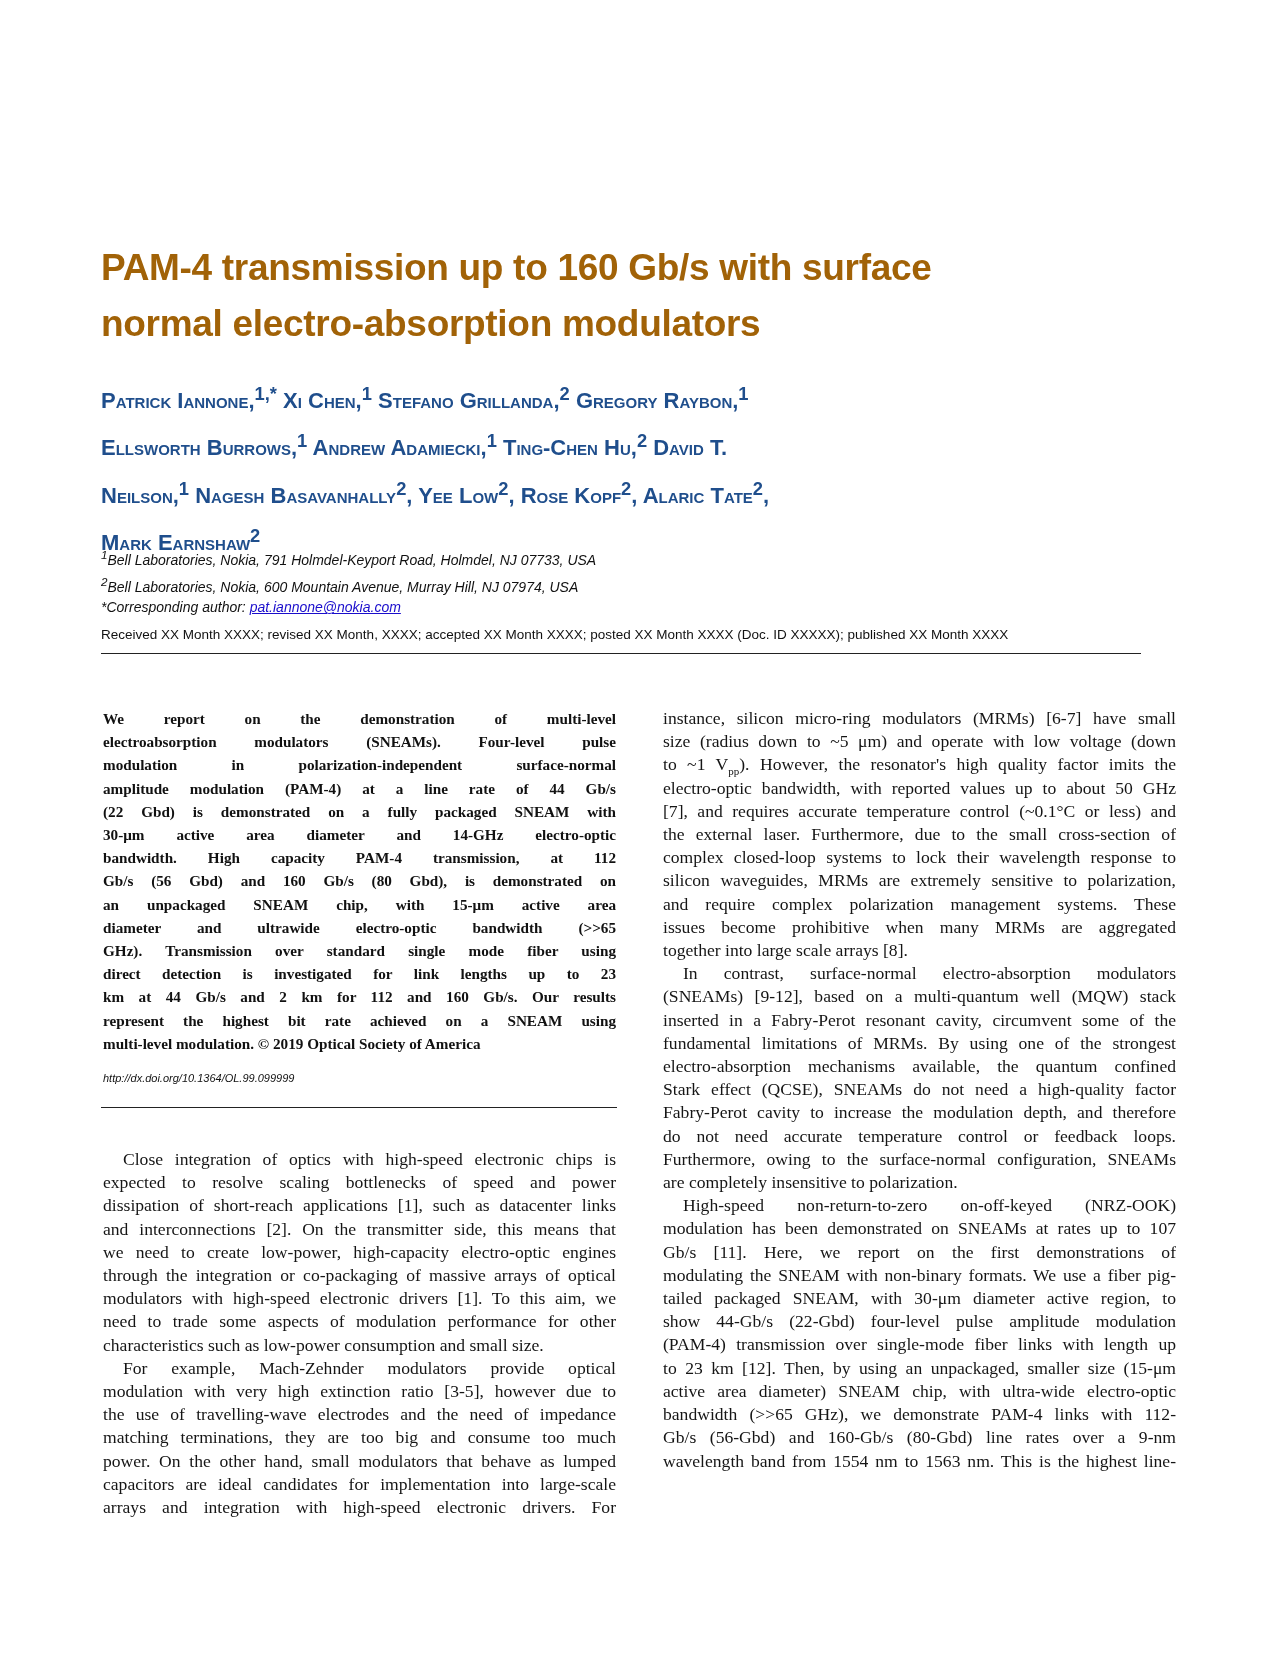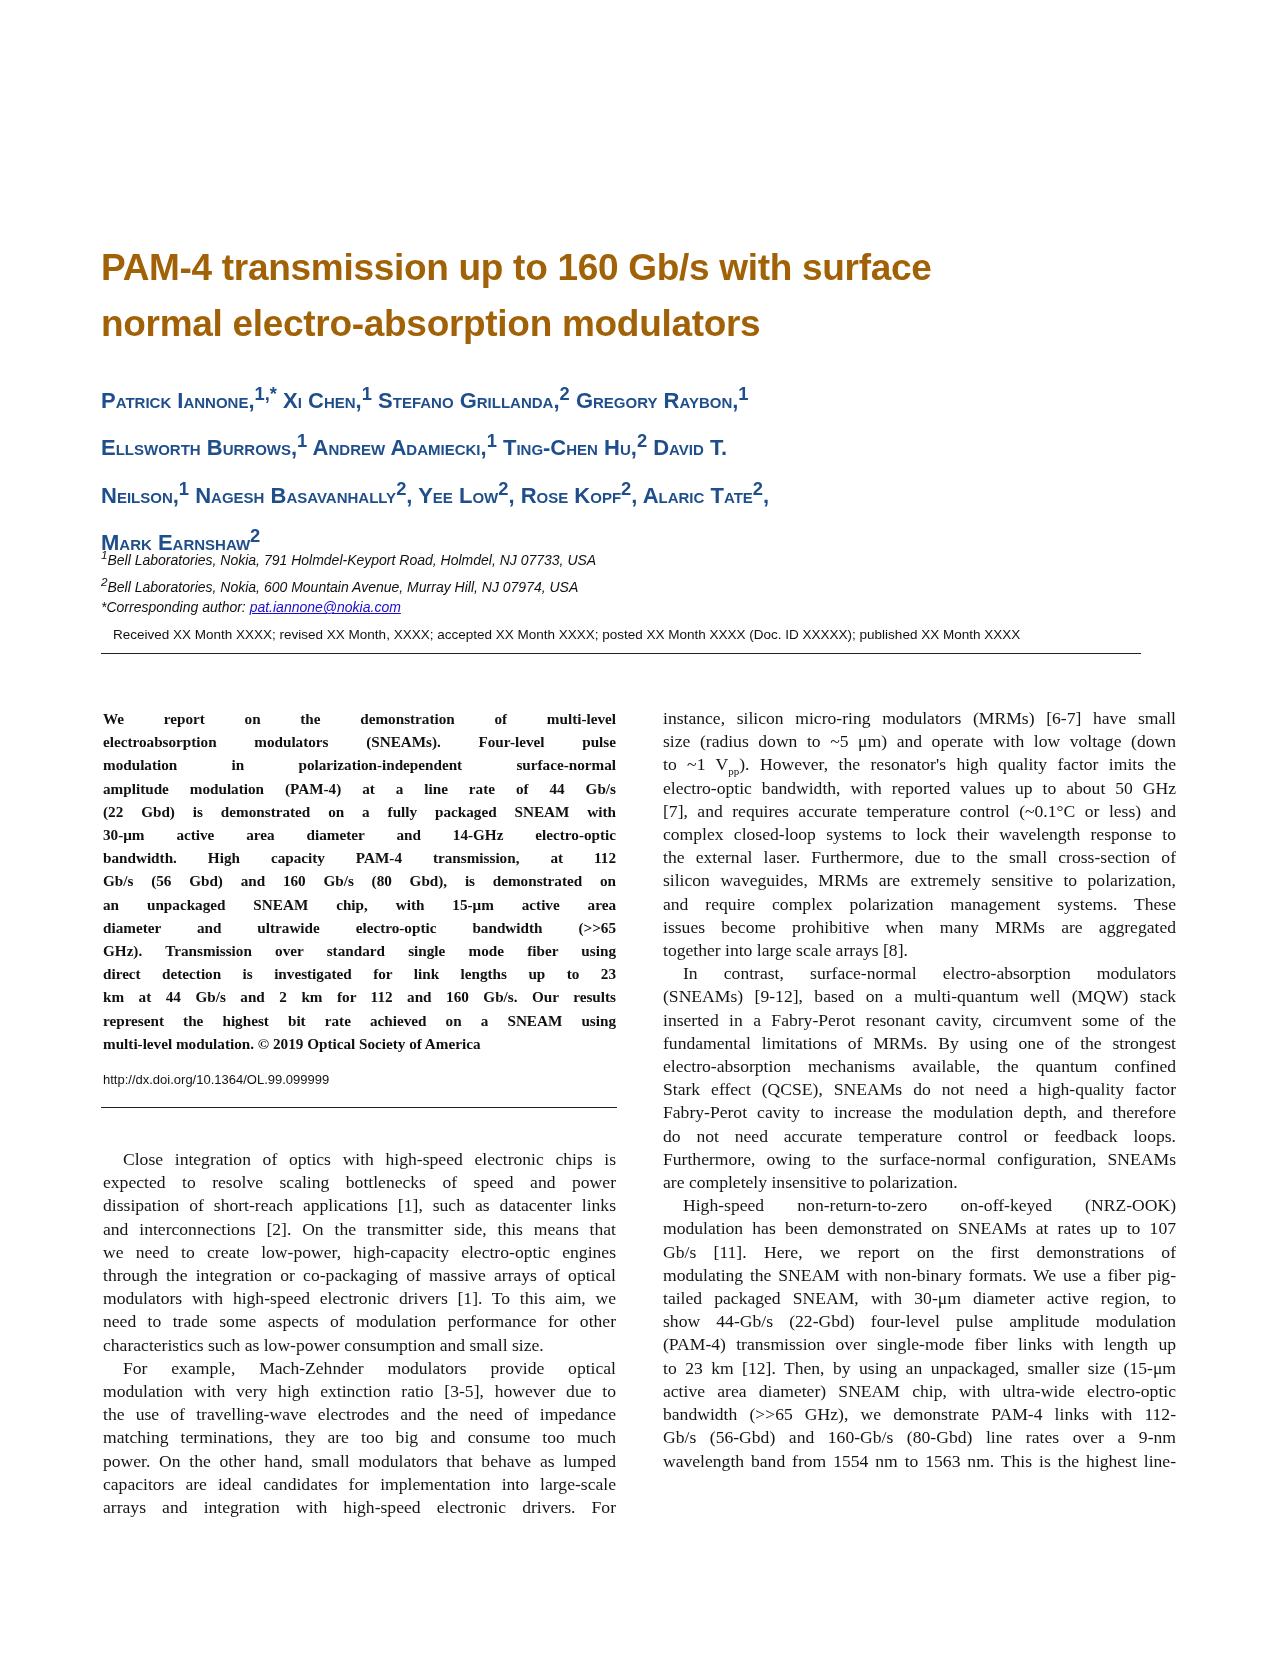--- a/index.html
+++ b/index.html
@@ -17,33 +17,33 @@
   }
   .authors div { white-space: nowrap; }
   .affil {
     position: absolute; left: 101px; top: 544px; width: 900px;
     font-family: "Liberation Sans", sans-serif; font-style: italic;
     font-size: 14px; line-height: 21px; color: #111;
   }
   .affil a { color: #1a0dcc; text-decoration: underline; }
   .received {
     position: absolute; left: 101px; top: 627px; width: 1040px;
-    font-family: "Liberation Sans", sans-serif; font-size: 13.5px; color: #111; white-space: nowrap; margin-left: 12px;
+    font-family: "Liberation Sans", sans-serif; font-size: 13.5px; color: #111; white-space: nowrap;
   }
   .rule-top { position: absolute; left: 101px; top: 653px; width: 1040px; height: 1px; background: #222; }
   .abstract {
     position: absolute; left: 103px; top: 707px; width: 513px;
     font-family: Liberation Serif, serif; font-weight: bold;
     font-size: 15.2px; line-height: 23.2px; color: #111;
   }
   .abstract div, .col div.ln { text-align: justify; text-align-last: justify; white-space: nowrap; }
   .abstract div.last, .col div.last { text-align-last: left; }
   .doi {
     position: absolute; left: 103px; top: 1072px;
-    font-family: "Liberation Sans", sans-serif; font-size: 13px; color: #111;
+    font-family: "Liberation Sans", sans-serif; font-size: 11px; color: #111; font-style: italic;
   }
   .rule-mid { position: absolute; left: 101px; top: 1107px; width: 516px; height: 1px; background: #222; }
   .col {
     position: absolute; width: 513px;
     font-family: "Liberation Serif", serif;
     font-size: 17.6px; line-height: 23.2px; color: #151515;
   }
   .col .ln { display: block; overflow: hidden; }
   .col .indent { padding-left: 20px; }
   .left-col { left: 103px; top: 1148px; }
@@ -114,22 +114,22 @@
     <div class="ln">power. On the other hand, small modulators that behave as lumped</div>
     <div class="ln">capacitors are ideal candidates for implementation into large-scale</div>
     <div class="ln">arrays and integration with high-speed electronic drivers. For</div>
   </div>
 <div class="col right-col" id="rightcol">
     <div class="ln">instance, silicon micro-ring modulators (MRMs) [6-7] have small</div>
     <div class="ln">size (radius down to ~5 μm) and operate with low voltage (down</div>
     <div class="ln">to ~1 V<sub>pp</sub>). However, the resonator's high quality factor imits the</div>
     <div class="ln">electro-optic bandwidth, with reported values up to about 50 GHz</div>
     <div class="ln">[7], and requires accurate temperature control (~0.1°C or less) and</div>
+    <div class="ln">the external laser. Furthermore, due to the small cross-section of</div>
     <div class="ln">complex closed-loop systems to lock their wavelength response to</div>
-    <div class="ln">the external laser. Furthermore, due to the small cross-section of</div>
     <div class="ln">silicon waveguides, MRMs are extremely sensitive to polarization,</div>
     <div class="ln">and require complex polarization management systems. These</div>
     <div class="ln">issues become prohibitive when many MRMs are aggregated</div>
     <div class="ln last">together into large scale arrays [8].</div>
     <div class="ln indent">In contrast, surface-normal electro-absorption modulators</div>
     <div class="ln">(SNEAMs) [9-12], based on a multi-quantum well (MQW) stack</div>
     <div class="ln">inserted in a Fabry-Perot resonant cavity, circumvent some of the</div>
     <div class="ln">fundamental limitations of MRMs. By using one of the strongest</div>
     <div class="ln">electro-absorption mechanisms available, the quantum confined</div>
     <div class="ln">Stark effect (QCSE), SNEAMs do not need a high-quality factor</div>

